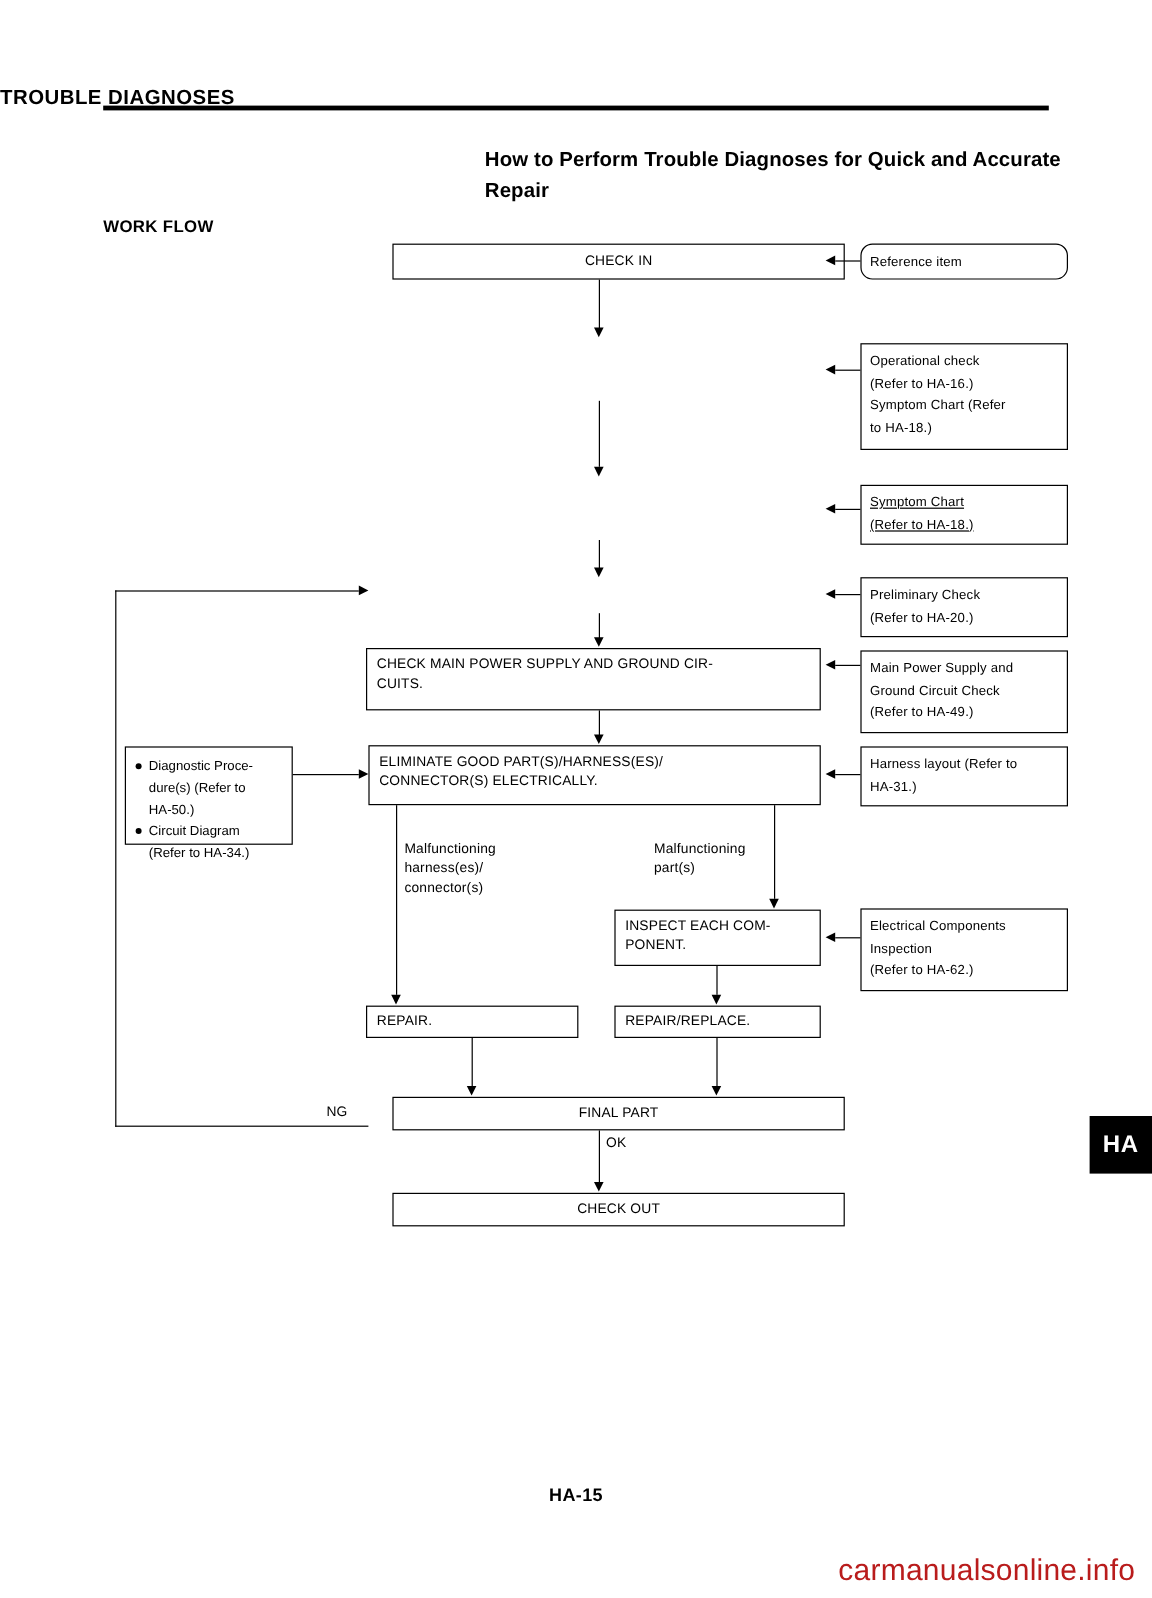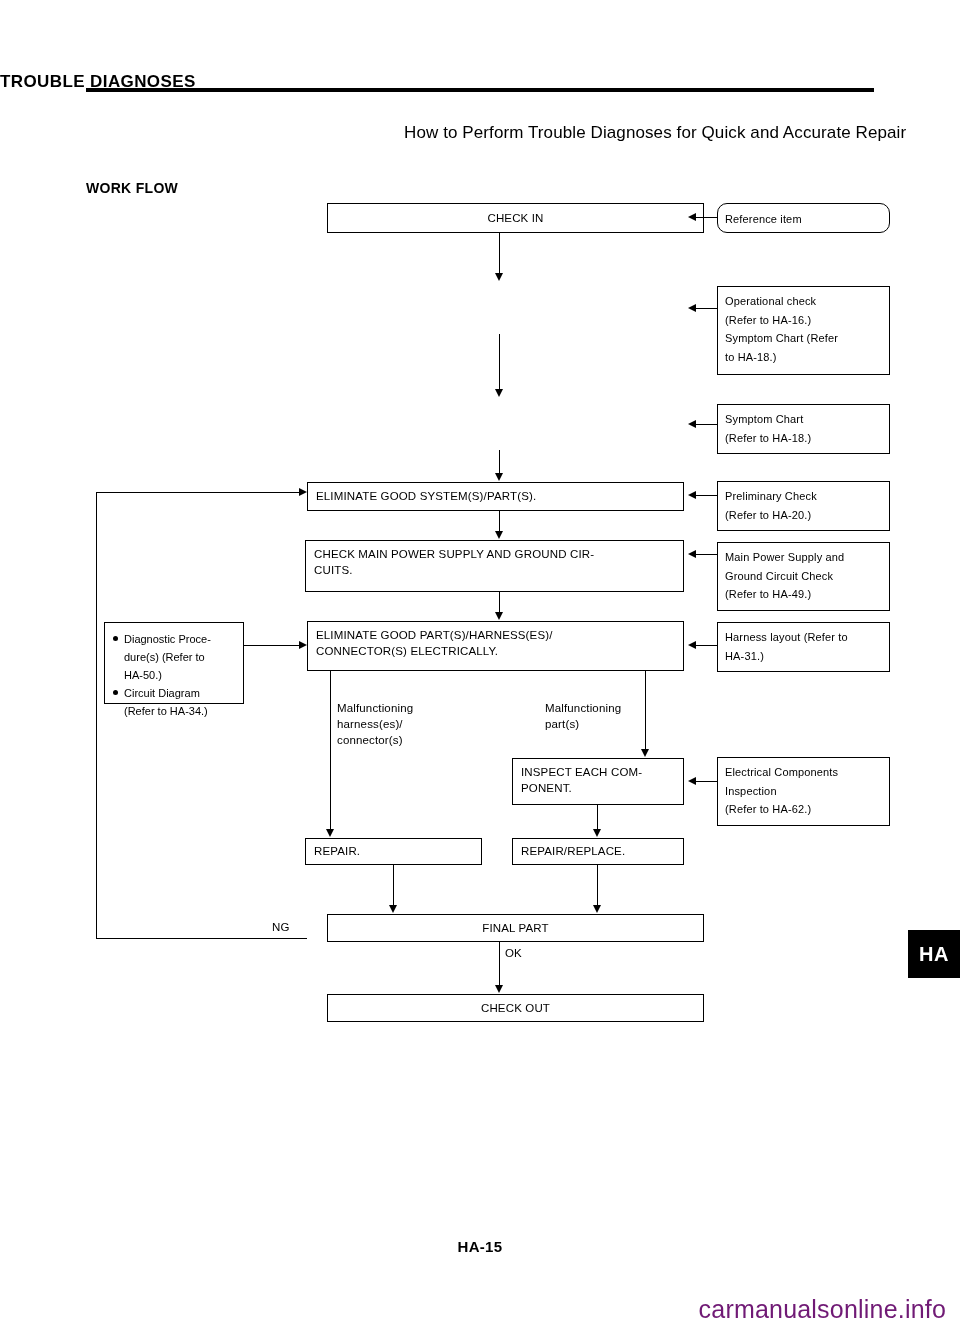--- a/index.html
+++ b/index.html
@@ -37,21 +37,21 @@
     width: 788px;
     height: 4px;
     background: #000000;
   }
   .section-heading {
     position: absolute;
     left: 404px;
     top: 120px;
     width: 520px;
     font-size: 17px;
-    font-weight: normal;
+    font-weight: bold;
     line-height: 26px;
     letter-spacing: 0.1px;
   }
   .work-flow-label {
     position: absolute;
     left: 86px;
     top: 180px;
     font-size: 14px;
     font-weight: bold;
     letter-spacing: 0.3px;
@@ -191,43 +191,40 @@
     text-align: center;
     font-size: 15px;
     font-weight: bold;
     letter-spacing: 0.3px;
   }
   .watermark {
     position: absolute;
     right: 14px;
     bottom: 8px;
     font-size: 25px;
-    color: #701a75;
+    color: #b91c1c;
     letter-spacing: 0.2px;
   }
 </style>
 </head>
 <body>
 
 <div id="page">
 
   <div class="page-title">TROUBLE DIAGNOSES</div>
   <div class="header-rule"></div>
   <div class="section-heading">How to Perform Trouble Diagnoses for Quick and Accurate Repair</div>
   <div class="work-flow-label">WORK FLOW</div>
 
   <div class="fbox center" style="left:307px; top:203px; width:377px; height:30px;">
     <span class="txt">CHECK IN</span>
   </div>
 
 
 
-  <div class="fbox left" style="left:307px; top:482px; width:377px; height:29px;">
-    <span class="txt">ELIMINATE GOOD SYSTEM(S)/PART(S).</span>
-  </div>
 
   <div class="fbox left" style="left:305px; top:540px; width:379px; height:52px;">
     <span class="txt">CHECK MAIN POWER SUPPLY AND GROUND CIR-
 CUITS.</span>
   </div>
 
   <div class="fbox left" style="left:307px; top:621px; width:377px; height:50px;">
     <span class="txt">ELIMINATE GOOD PART(S)/HARNESS(ES)/
 CONNECTOR(S) ELECTRICALLY.</span>
   </div>
@@ -257,21 +254,21 @@
     <span class="txt">Reference item</span>
   </div>
 
   <div class="fbox refbox" style="left:717px; top:286px; width:173px; height:89px;">
     <span class="txt">Operational check
 (Refer to HA-16.)
 Symptom Chart (Refer
 to HA-18.)</span>
   </div>
 
-  <div class="fbox refbox" style="left:717px; top:404px; width:173px; height:50px;">
+  <div class="fbox refbox" style="left:717px; top:404px; width:173px; height:50px;text-decoration:underline;">
     <span class="txt">Symptom Chart
 (Refer to HA-18.)</span>
   </div>
 
   <div class="fbox refbox" style="left:717px; top:481px; width:173px; height:50px;">
     <span class="txt">Preliminary Check
 (Refer to HA-20.)</span>
   </div>
 
   <div class="fbox refbox" style="left:717px; top:542px; width:173px; height:69px;">

